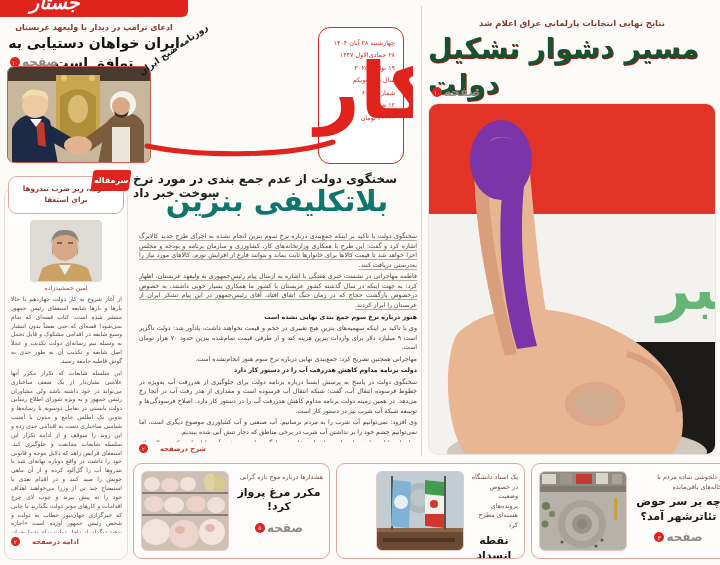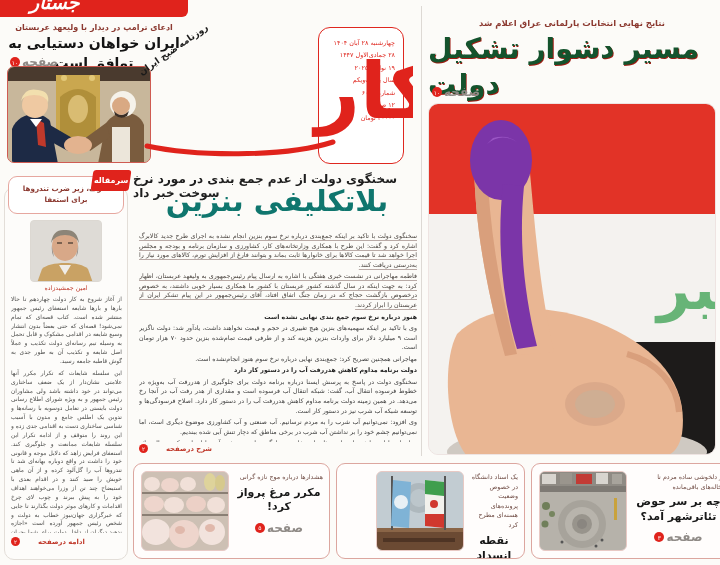--- a/index.html
+++ b/index.html
@@ -46,21 +46,21 @@
   
   .mn-kicker { position:absolute; left:133px; top:172px; width:288px; font-size:12px;
     color:#1e1e1e; font-weight:bold; text-align:left; }
   .mn-headline { position:absolute; left:133px; top:184px; width:288px; text-align:center;
     font-size:29px; font-weight:900; color:#0f766e; }
   .mn-body { position:absolute; left:139px; top:231px; width:278px; height:211px;
     overflow:hidden; font-size:6.3px; line-height:1.52; color:#3d3d3d; text-align:justify; }
   .mn-body p { margin-bottom:2px; }
   .mn-body p.lead { text-decoration:underline; text-decoration-color:#b9aaa6; text-underline-offset:1.5px; color:#4a443f; }
   .mn-body p.sub { font-weight:bold; color:#1d1d1d; }
-  .story-footer { display:inline-flex; align-items:center; gap:18px; direction:ltr; }
+  .story-footer { display:inline-flex; align-items:center; gap:12px; direction:ltr; }
   .story-footer .circ { width:9px; height:9px; border-radius:50%; background:#e0231c; color:#fff;
     font-size:5.5px; display:flex; align-items:center; justify-content:center; }
   .story-footer .lbl { font-size:6.8px; font-weight:bold; color:#c0392b; }
   .mn-footer { position:absolute; left:139px; top:444px; }
   
   .ed-outer { position:absolute; left:4px; top:187px; width:124px; height:373px;
     border:1px solid #e3ded8; border-radius:10px; background:#fdfcfa; }
   .ed-titlebox { position:absolute; left:8px; top:176px; width:116px; height:38px;
     border:1px solid #e6a79f; border-radius:9px; background:#fff; z-index:2;
     display:flex; align-items:center; justify-content:center; padding:2px 6px; }

